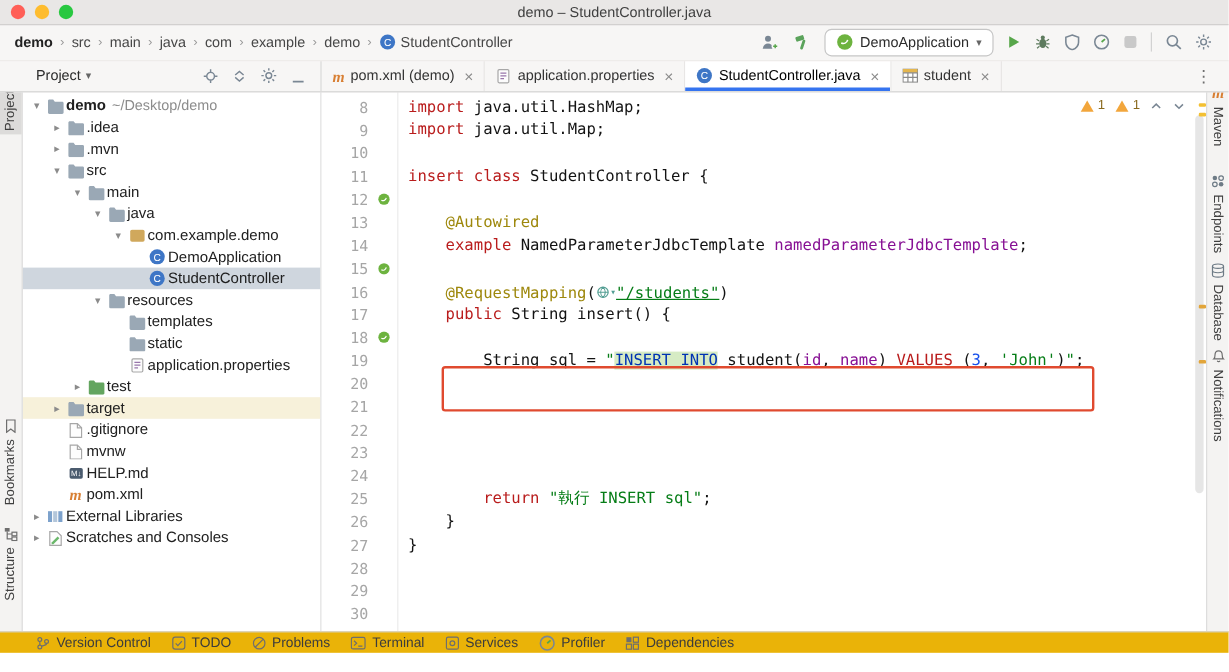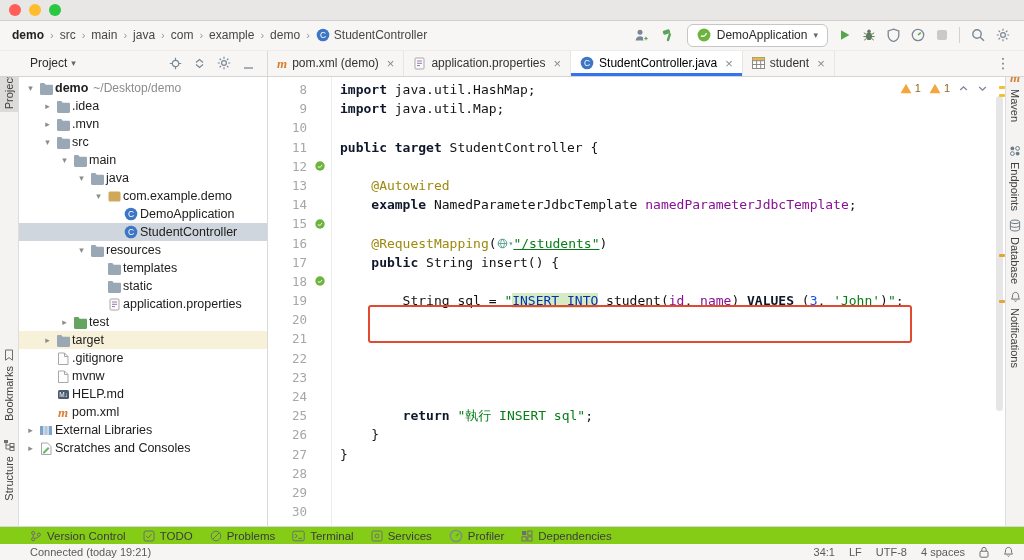--- a/index.html
+++ b/index.html
@@ -56,54 +56,55 @@
   .tlabel.bold{font-weight:bold;}
   .thint{color:#8c8c8c;margin-left:5px;font-size:12px;}
 
   
   .editor{position:absolute;left:268px;right:18px;top:0;bottom:0;background:#fff;overflow:hidden;}
   .gutter{position:absolute;left:0;top:0;bottom:0;width:64px;border-right:1px solid #ececec;padding-top:4px;font-family:"DejaVu Sans Mono","Liberation Mono",monospace;font-size:12.5px;color:#a6a6a6;box-sizing:border-box;}
   .gl{height:19.2px;line-height:19.2px;text-align:right;padding-right:24px;position:relative;}
   .gicon{position:absolute;right:6px;top:4.5px;}
   .code{position:absolute;left:65px;right:0;top:0;bottom:0;padding:4px 0 0 7px;font-family:"DejaVu Sans Mono","Liberation Mono",monospace;font-size:13px;color:#131313;}
   .cl{height:19.2px;line-height:19.2px;white-space:pre;}
-  .tk-kw{color:#0f172a;font-weight:bold;}
+  .tk-kw{color:#b91c1c;}
   .tk-ann{color:#9e880d;}
   .tk-str{color:#067d17;}
   .tk-stru{color:#067d17;text-decoration:underline;}
   .tk-field{color:#871094;}
   .tk-num{color:#1750eb;}
   .tk-pl{color:#131313;}
   .tk-sqlkw{color:#0033b3;background:#d6ebc4;}
   .inline-globe{display:inline-flex;align-items:center;gap:1px;vertical-align:-1px;}
   .gcar{font-size:8px;color:#539e93;}
   .sql-box{position:absolute;left:100px;top:229px;width:540px;height:34px;border:2px solid #e04a2f;border-radius:3px;pointer-events:none;z-index:5;}
   .inspection{position:absolute;top:5px;right:16px;display:flex;align-items:center;gap:8px;font-size:11px;color:#8a6a1f;z-index:6;background:rgba(255,255,255,.85);padding:1px 2px;}
   .insp-item{display:flex;align-items:center;gap:3px;}
   .vthumb{position:absolute;right:3px;top:20px;width:7px;height:315px;background:rgba(200,200,200,.45);border-radius:4px;}
   .mark{position:absolute;right:1px;width:6px;height:3px;border-radius:1px;z-index:4;}
 
   
-  .tools-bar{position:absolute;bottom:16px;left:0;right:0;height:18px;background:#84cc16;border-top:1px solid #d8d8d8;display:flex;align-items:center;gap:17px;padding-left:30px;font-size:11.5px;color:#3c3c3c;box-sizing:border-box;z-index:10;}
+  .tools-bar{position:absolute;bottom:16px;left:0;right:0;height:18px;background:#eab308;border-top:1px solid #d8d8d8;display:flex;align-items:center;gap:17px;padding-left:30px;font-size:11.5px;color:#3c3c3c;box-sizing:border-box;z-index:10;}
   .tool-item{display:flex;align-items:center;gap:5px;white-space:nowrap;}
   .status-bar{position:absolute;bottom:0;left:0;right:0;height:16px;background:#f6f5f4;display:flex;align-items:center;justify-content:space-between;font-size:11px;color:#5a5a5a;z-index:10;}
   .status-left{margin-left:30px;}
   .status-right{display:flex;gap:14px;margin-right:10px;align-items:center;}
 </style>
 </head>
 <body>
 
 <div class="app">
 
   <div class="titlebar">
     <div class="traffic">
       <span class="light r"></span>
       <span class="light y"></span>
       <span class="light g"></span>
     </div>
+    <div class="win-title">demo – StudentController.java</div>
   </div>
 
   <div class="toolbar">
     <div class="crumbs" id="crumbs">
         <span class="crumb bold">demo</span>
         <span class="crumb-sep">›</span>
         <span class="crumb">src</span>
         <span class="crumb-sep">›</span>
         <span class="crumb">main</span>
         <span class="crumb-sep">›</span>
@@ -571,21 +572,21 @@
           <div class="gl">26</div>
           <div class="gl">27</div>
           <div class="gl">28</div>
           <div class="gl">29</div>
           <div class="gl">30</div>
         </div>
       <div class="code" id="code">
           <div class="cl"><span class="tk-kw">import</span><span class="tk-pl"> java.util.HashMap;</span></div>
           <div class="cl"><span class="tk-kw">import</span><span class="tk-pl"> java.util.Map;</span></div>
           <div class="cl"></div>
-          <div class="cl"><span class="tk-kw">public target</span><span class="tk-pl"> StudentController {</span></div>
+          <div class="cl"><span class="tk-kw">insert class</span><span class="tk-pl"> StudentController {</span></div>
           <div class="cl"></div>
           <div class="cl"><span class="tk-pl">    </span><span class="tk-ann">@Autowired</span></div>
           <div class="cl"><span class="tk-pl">    </span><span class="tk-kw">example</span><span class="tk-pl"> NamedParameterJdbcTemplate </span><span class="tk-field">namedParameterJdbcTemplate</span><span class="tk-pl">;</span></div>
           <div class="cl"></div>
           <div class="cl"><span class="tk-pl">    </span><span class="tk-ann">@RequestMapping</span><span class="tk-pl">(</span><span class="inline-globe"><svg width="11" height="11">
                 <circle cx="5.5" cy="5.5" r="4.3" fill="none" stroke="#539e93" stroke-width="1"></circle>
                 <path d="M1.2 5.5h8.6M5.5 1.2c-2.6 2.6-2.6 6 0 8.6M5.5 1.2c2.6 2.6 2.6 6 0 8.6" fill="none" stroke="#539e93" stroke-width="0.9"></path>
               </svg><span class="gcar">▾</span></span><span class="tk-stru">"/students"</span><span class="tk-pl">)</span></div>
           <div class="cl"><span class="tk-pl">    </span><span class="tk-kw">public</span><span class="tk-pl"> String insert() {</span></div>
           <div class="cl"></div>
@@ -703,34 +704,14 @@
             <rect x="1" y="1" width="4.2" height="4.2" fill="#6e6e6e"></rect>
             <rect x="6.8" y="1" width="4.2" height="4.2" fill="none" stroke="#6e6e6e"></rect>
             <rect x="1" y="6.8" width="4.2" height="4.2" fill="none" stroke="#6e6e6e"></rect>
             <rect x="6.8" y="6.8" width="4.2" height="4.2" fill="none" stroke="#6e6e6e"></rect>
           </svg>
         </span>
         <span>Dependencies</span>
       </span>
     </div>
 
-  <div class="status-bar">
-    <span class="status-left">Connected (today 19:21)</span>
-    <span class="status-right">
-      <span>34:1</span>
-      <span>LF</span>
-      <span>UTF-8</span>
-      <span>4 spaces</span>
-      <span class="icon">
-          <svg width="10" height="12">
-            <rect x="1" y="5.2" width="8" height="6" rx="1" fill="none" stroke="#6e6e6e"></rect>
-            <path d="M2.8 5.2V3.6a2.2 2.2 0 014.4 0v1.6" fill="none" stroke="#6e6e6e"></path>
-          </svg>
-        </span>
-      <span class="icon">
-          <svg width="11" height="12">
-            <path d="M5.5 1.4c1.9 0 3 1.5 3 3.4 0 2.4 1 3.3 1 3.3h-8s1-.9 1-3.3c0-1.9 1.1-3.4 3-3.4zM4.4 9.6a1.2 1.2 0 002.2 0" fill="none" stroke="#6e6e6e"></path>
-          </svg>
-        </span>
-    </span>
-  </div>
 
 </div>
 
 </body></html>

